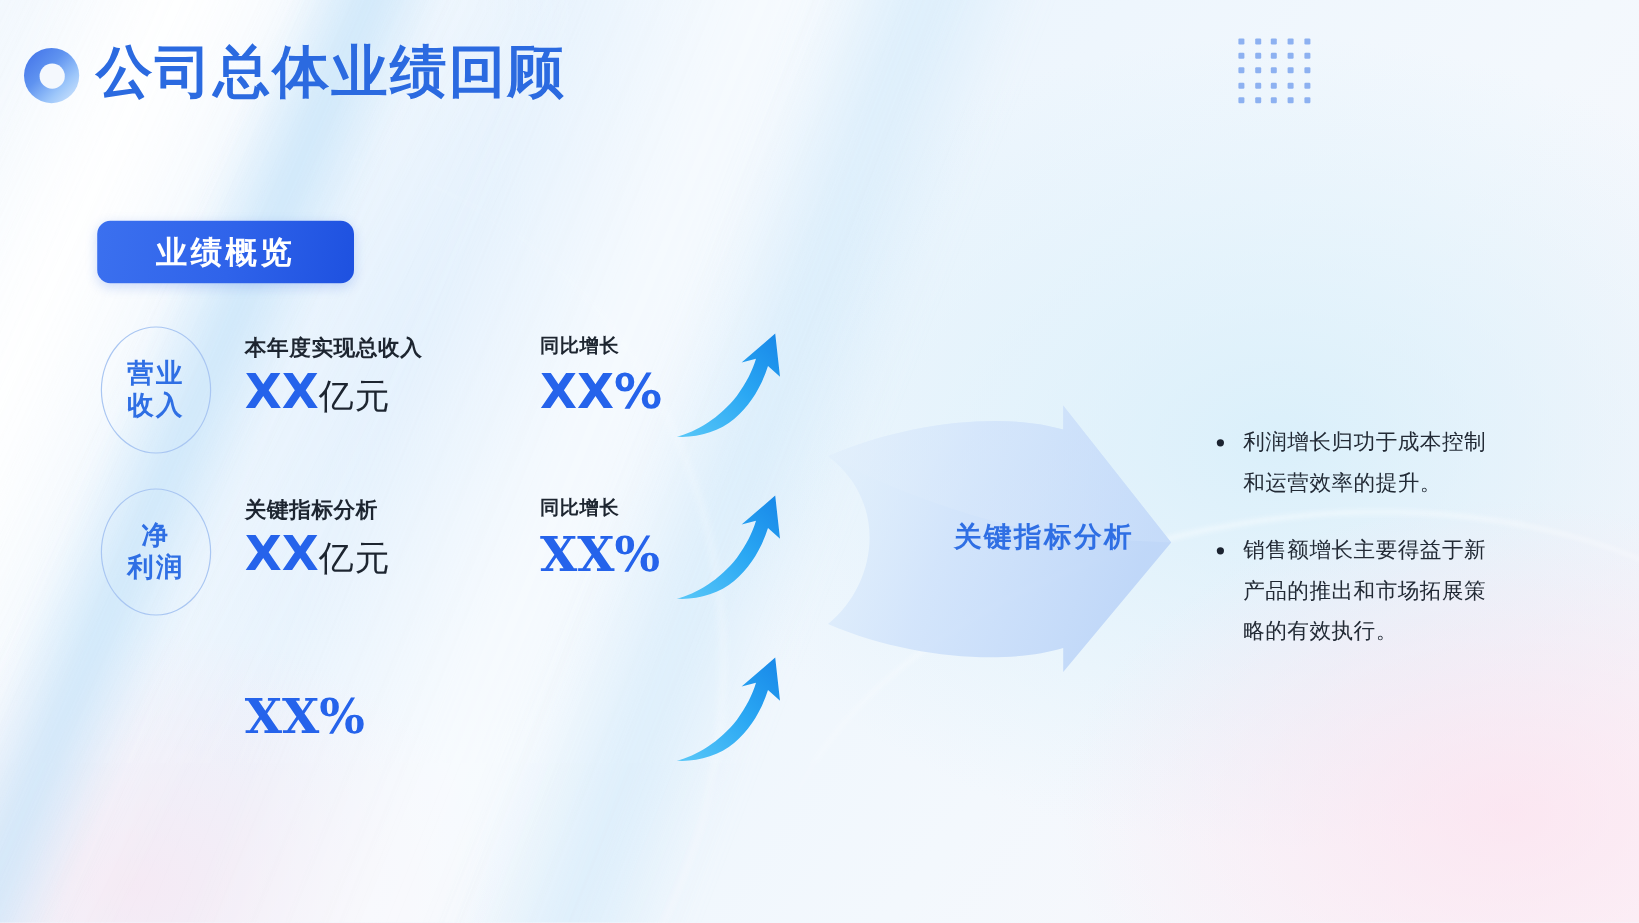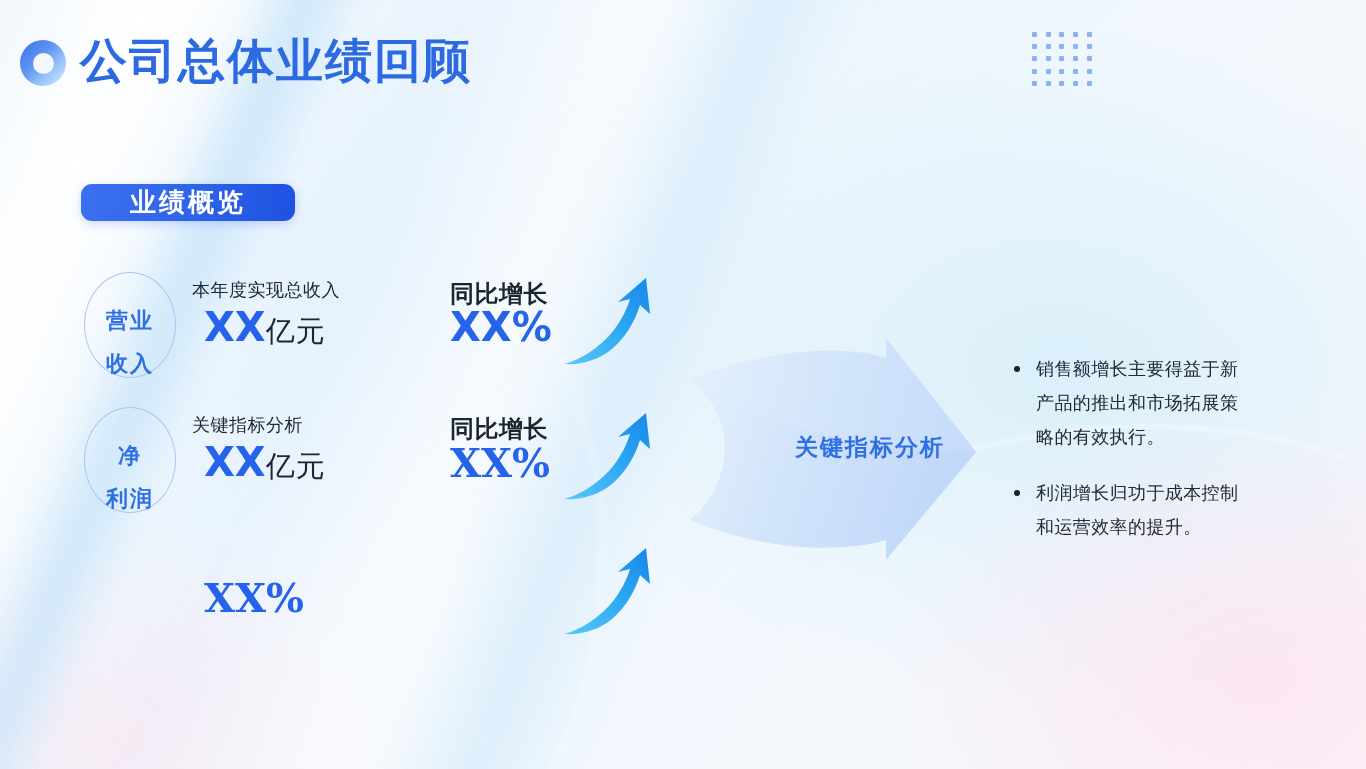--- a/index.html
+++ b/index.html
@@ -49,44 +49,44 @@
   .logo-ring::after{content:"";width:21px;height:21px;border-radius:50%;background:#f4f8fd;}
   .page-title{position:absolute;left:80px;top:28px;font-size:47px;line-height:66px;font-weight:bold;
     color:#2b6ae0;letter-spacing:2px;
     font-family:"DejaVu Sans","Liberation Sans",sans-serif;}
   .dot-grid{position:absolute;right:24px;top:28px;width:68px;height:62px;
     display:grid;grid-template-columns:repeat(5,1fr);grid-template-rows:repeat(5,1fr);gap:0;}
   .dot-grid i{width:5px;height:5px;border-radius:1px;background:#7ba4ef;opacity:.85;
     justify-self:center;align-self:center;display:block;}
 
   
-  .badge{position:absolute;left:81px;top:184px;width:214px;height:37px;border-radius:11px;
+  .badge{position:absolute;left:81px;top:184px;width:214px;height:52px;border-radius:11px;
     background:linear-gradient(100deg,#3b70ef 0%,#2f63ea 52%,#1e51e0 100%);
     box-shadow:0 3px 10px rgba(46,98,226,.22);
     display:flex;align-items:center;justify-content:center;text-align:center;}
   .badge span{color:#ffffff;font-size:26px;font-weight:bold;letter-spacing:3px;
     font-family:"DejaVu Serif","Liberation Serif",serif;}
 
   
   .metrics{position:absolute;left:78px;top:262px;width:600px;}
   .metric-row{position:relative;height:135px;}
   .circle{position:absolute;left:6px;top:10px;width:90px;height:104px;border-radius:50%;
     border:1.4px solid #a9c6f2;display:flex;flex-direction:column;
-    align-items:center;justify-content:flex-end;line-height:1.22;gap:16px;}
+    align-items:center;justify-content:center;line-height:1.22;}
   .circle b{display:block;font-weight:bold;font-size:22px;color:#2f6fe4;letter-spacing:2px;
     font-family:"DejaVu Serif","Liberation Serif",serif;}
-  .m-label{position:absolute;left:114px;top:16px;font-size:18px;font-weight:normal;color:#1d2530;
+  .m-label{position:absolute;left:126px;top:16px;font-size:18px;font-weight:bold;color:#1d2530;
     letter-spacing:.5px;font-family:"DejaVu Serif","Liberation Serif",serif;white-space:nowrap;}
   .m-value{position:absolute;left:126px;top:42px;white-space:nowrap;}
   .m-value .num{font-size:40px;font-weight:bold;color:#2563eb;letter-spacing:0px;
     font-family:"DejaVu Sans","Liberation Sans",sans-serif;margin-top:48px;}
   .m-value .unit{font-size:29px;font-weight:normal;color:#1d2530;letter-spacing:1px;
     font-family:"DejaVu Sans","Liberation Sans",sans-serif;}
   .m-value.serif .num{font-family:"DejaVu Serif","Liberation Serif",serif;font-size:40px;}
-  .g-label{position:absolute;left:372px;top:16px;font-size:24px;font-weight:bold;color:#1d2530;
+  .g-label{position:absolute;left:372px;top:16px;font-size:16px;font-weight:bold;color:#1d2530;
     letter-spacing:.5px;font-family:"DejaVu Serif","Liberation Serif",serif;white-space:nowrap;}
   .g-value{position:absolute;left:372px;top:42px;font-size:40px;font-weight:bold;color:#2563eb;
     white-space:nowrap;font-family:"DejaVu Sans","Liberation Sans",sans-serif;}
   .g-value.serif{font-family:"DejaVu Serif","Liberation Serif",serif;}
   .arrow-up{position:absolute;left:478px;top:6px;width:105px;height:105px;}
 
   
   .big-arrow{position:absolute;left:690px;top:328px;width:310px;height:250px;}
   .big-arrow-label{position:absolute;left:745px;top:432px;width:200px;text-align:right;
     font-size:23px;font-weight:bold;color:#2f6fe4;letter-spacing:2px;
@@ -222,17 +222,17 @@
           <stop offset="100%" stop-color="#c9deFA" stop-opacity="0.6"></stop>
         </linearGradient>
       </defs>
       <path d="M0,52 C70,22 150,16 196,30 L196,10 L286,124 L196,232 L196,212 C150,226 70,222 0,192 C40,160 52,92 0,52 Z" fill="url(#bg1)"></path>
       <path d="M0,52 C70,22 150,16 196,30 L196,10 L286,124 L200,120 C150,112 70,90 0,52 Z" fill="url(#bg2)"></path>
     </svg>
   </div>
   <div class="big-arrow-label">关键指标分析</div>
 
   <ul class="bullets">
+    <li>利润增长归功于成本控制和运营效率的提升。</li>
     <li>销售额增长主要得益于新产品的推出和市场拓展策略的有效执行。</li>
-    <li>利润增长归功于成本控制和运营效率的提升。</li>
   </ul>
 
 </div>
 
 </body></html>

